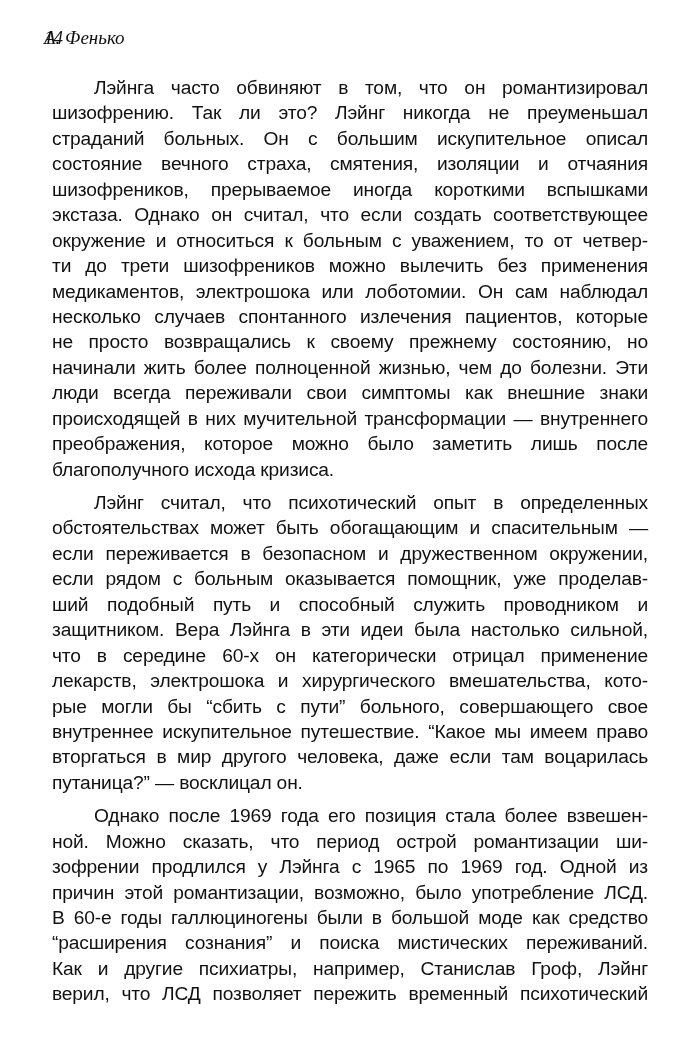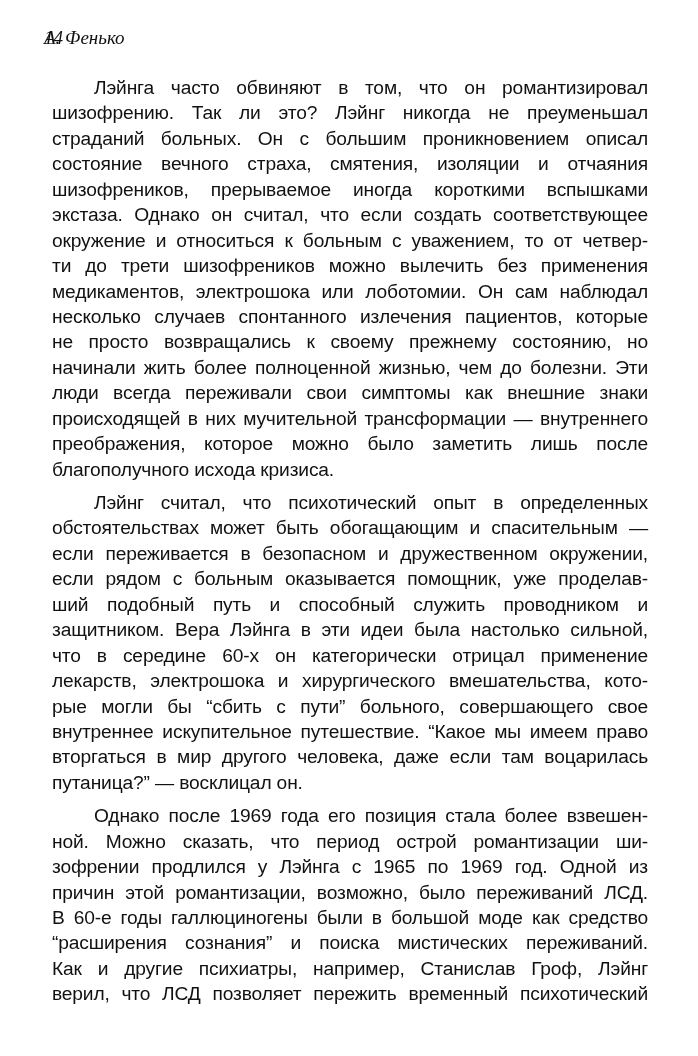--- a/index.html
+++ b/index.html
@@ -77,21 +77,21 @@
 <div class="page">
   <div class="running-head">
     <span class="page-number">14</span>
     <span class="running-title">А. Фенько</span>
   </div>
 
   <div class="body-text">
     <div class="para">
       <span class="line indent">Лэйнга часто обвиняют в том, что он романтизировал</span>
       <span class="line">шизофрению. Так ли это? Лэйнг никогда не преуменьшал</span>
-      <span class="line">страданий больных. Он с большим проникновением описал</span>
+      <span class="line">страданий больных. Он с большим искупительное описал</span>
       <span class="line">состояние вечного страха, смятения, изоляции и отчаяния</span>
       <span class="line">шизофреников, прерываемое иногда короткими вспышками</span>
       <span class="line">экстаза. Однако он считал, что если создать соответствующее</span>
       <span class="line">окружение и относиться к больным с уважением, то от четвер-</span>
       <span class="line">ти до трети шизофреников можно вылечить без применения</span>
       <span class="line">медикаментов, электрошока или лоботомии. Он сам наблюдал</span>
       <span class="line">несколько случаев спонтанного излечения пациентов, которые</span>
       <span class="line">не просто возвращались к своему прежнему состоянию, но</span>
       <span class="line">начинали жить более полноценной жизнью, чем до болезни. Эти</span>
       <span class="line">люди всегда переживали свои симптомы как внешние знаки</span>
@@ -112,20 +112,20 @@
       <span class="line">рые могли бы “сбить с пути” больного, совершающего свое</span>
       <span class="line">внутреннее искупительное путешествие. “Какое мы имеем право</span>
       <span class="line">вторгаться в мир другого человека, даже если там воцарилась</span>
       <span class="line last">путаница?” — восклицал он.</span>
     </div>
 
     <div class="para">
       <span class="line indent">Однако после 1969 года его позиция стала более взвешен-</span>
       <span class="line">ной. Можно сказать, что период острой романтизации ши-</span>
       <span class="line">зофрении продлился у Лэйнга с 1965 по 1969 год. Одной из</span>
-      <span class="line">причин этой романтизации, возможно, было переживаний ЛСД.</span>
+      <span class="line">причин этой романтизации, возможно, было употребление ЛСД.</span>
       <span class="line">В 60-е годы галлюциногены были в большой моде как средство</span>
       <span class="line">“расширения сознания” и поиска мистических переживаний.</span>
       <span class="line">Как и другие психиатры, например, Станислав Гроф, Лэйнг</span>
       <span class="line">верил, что ЛСД позволяет пережить временный психотический</span>
     </div>
   </div>
 </div>
 
 </body></html>

